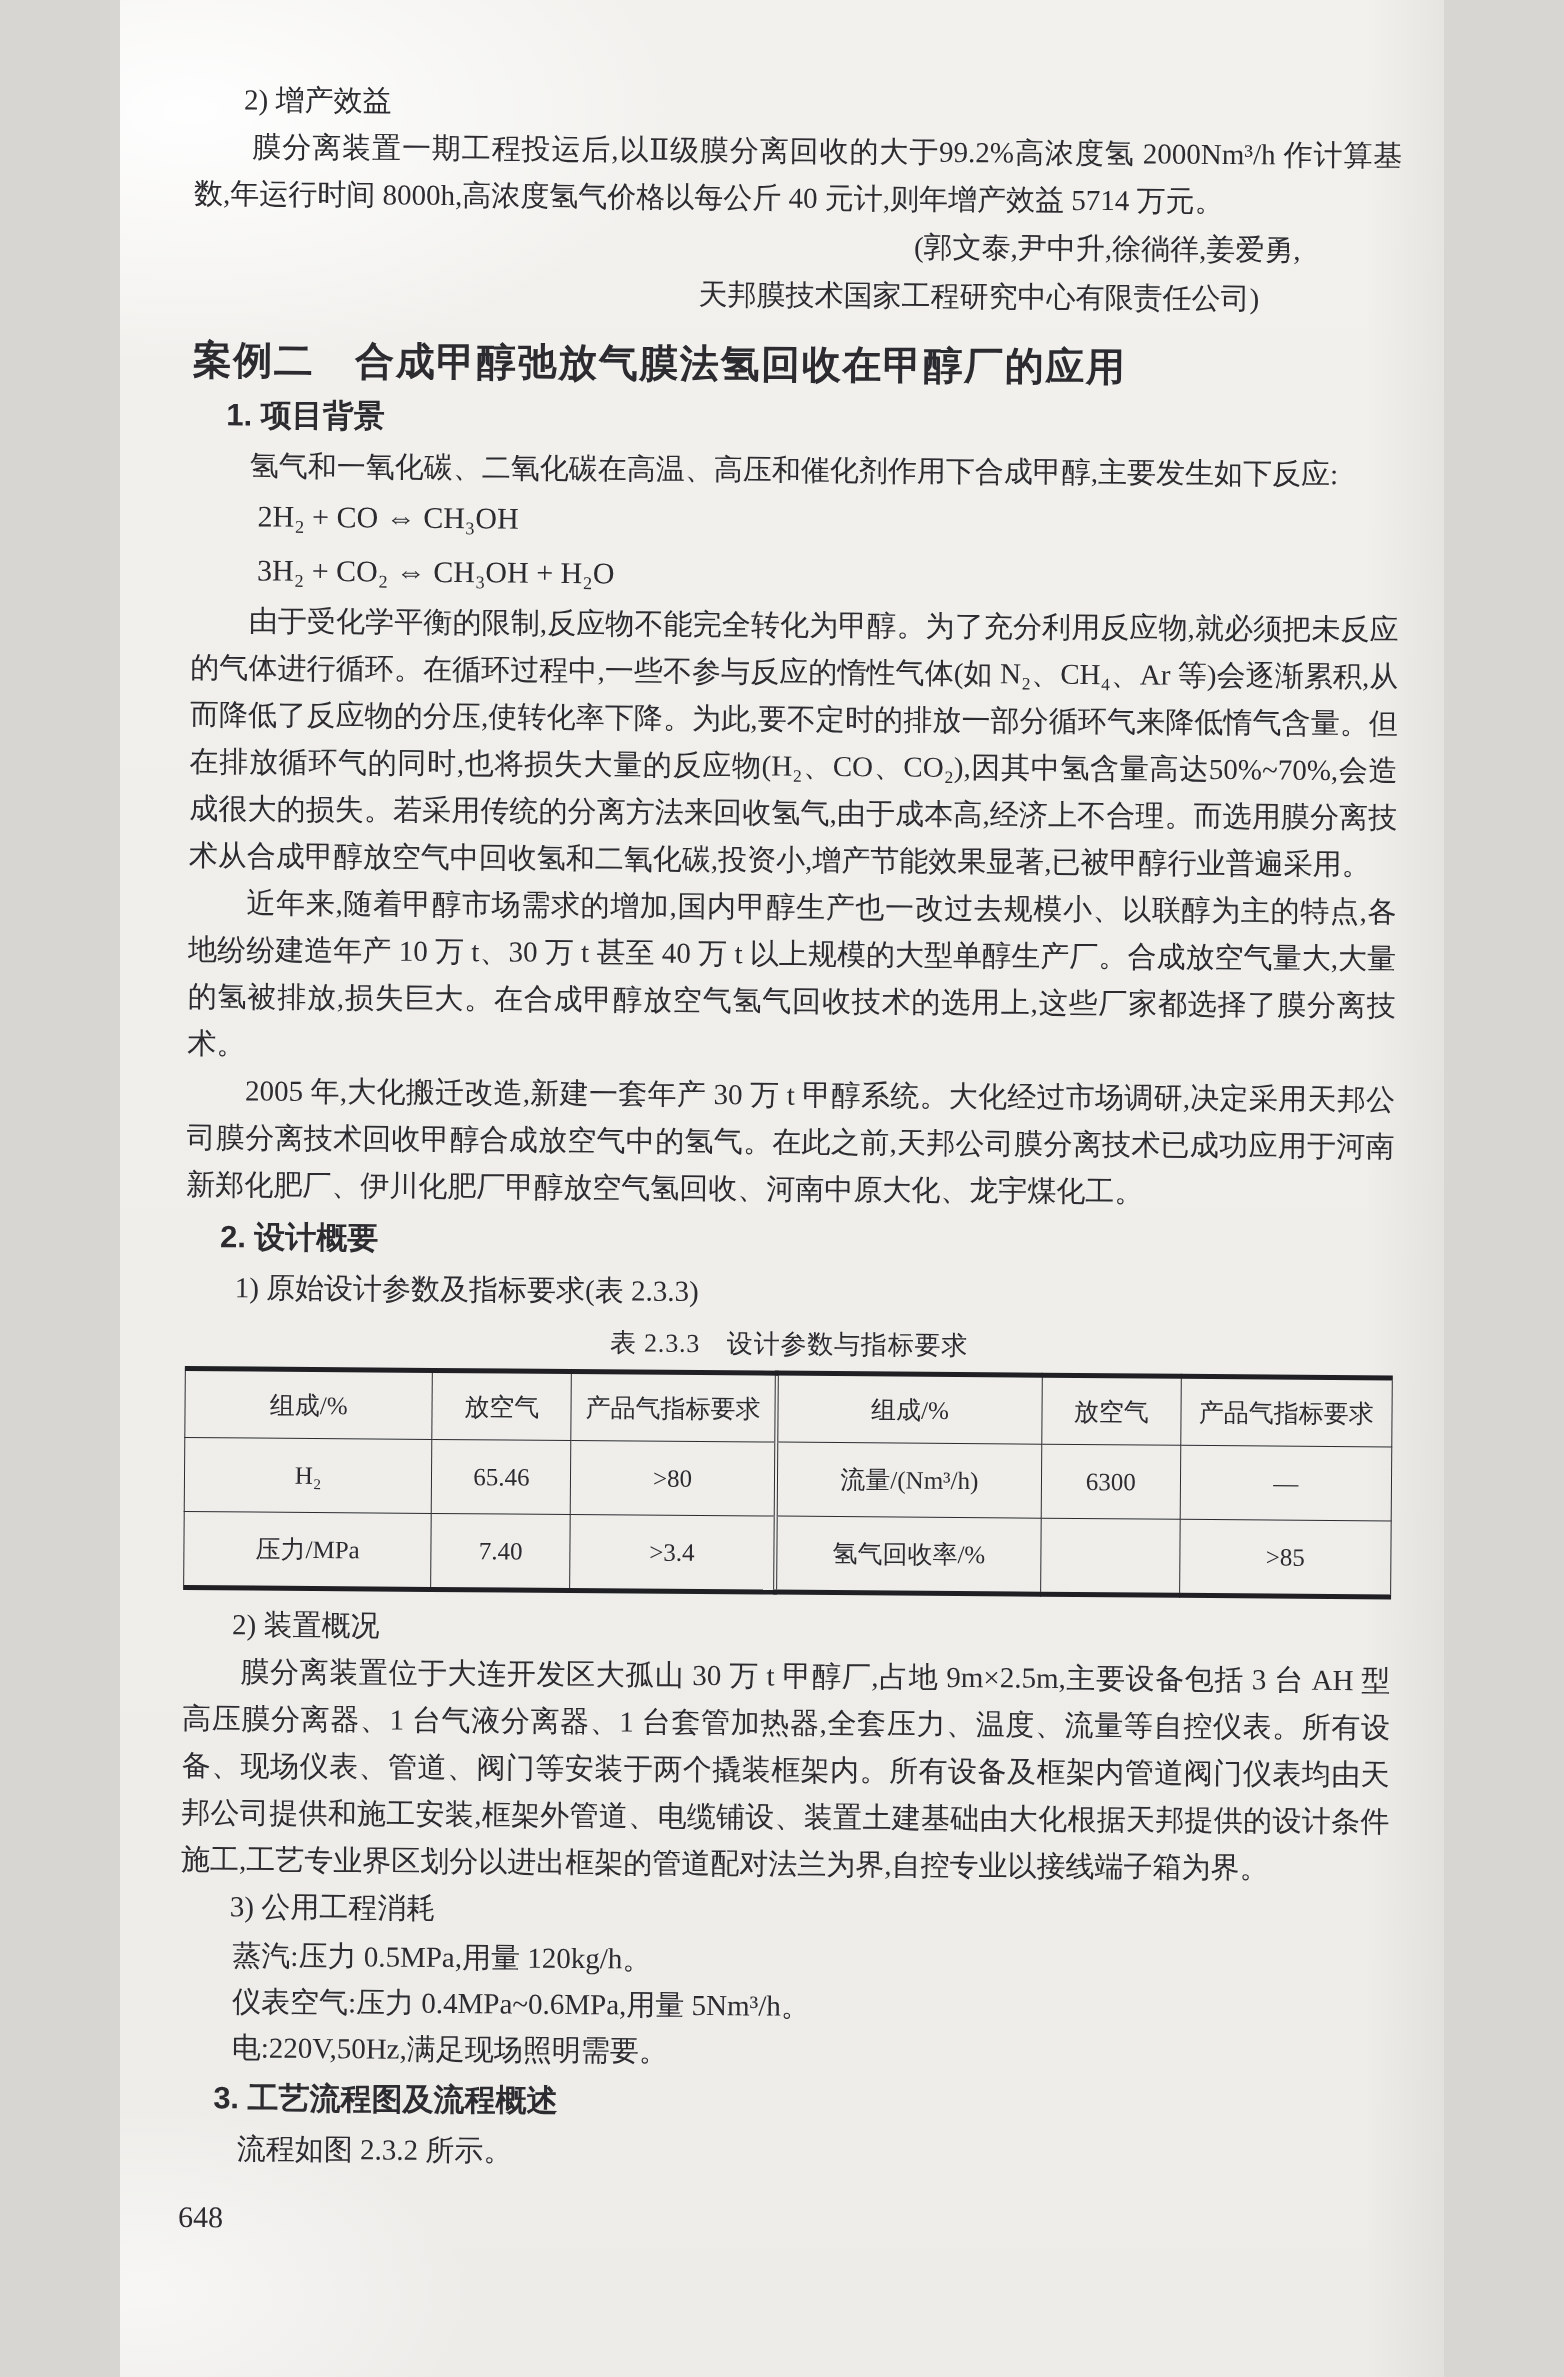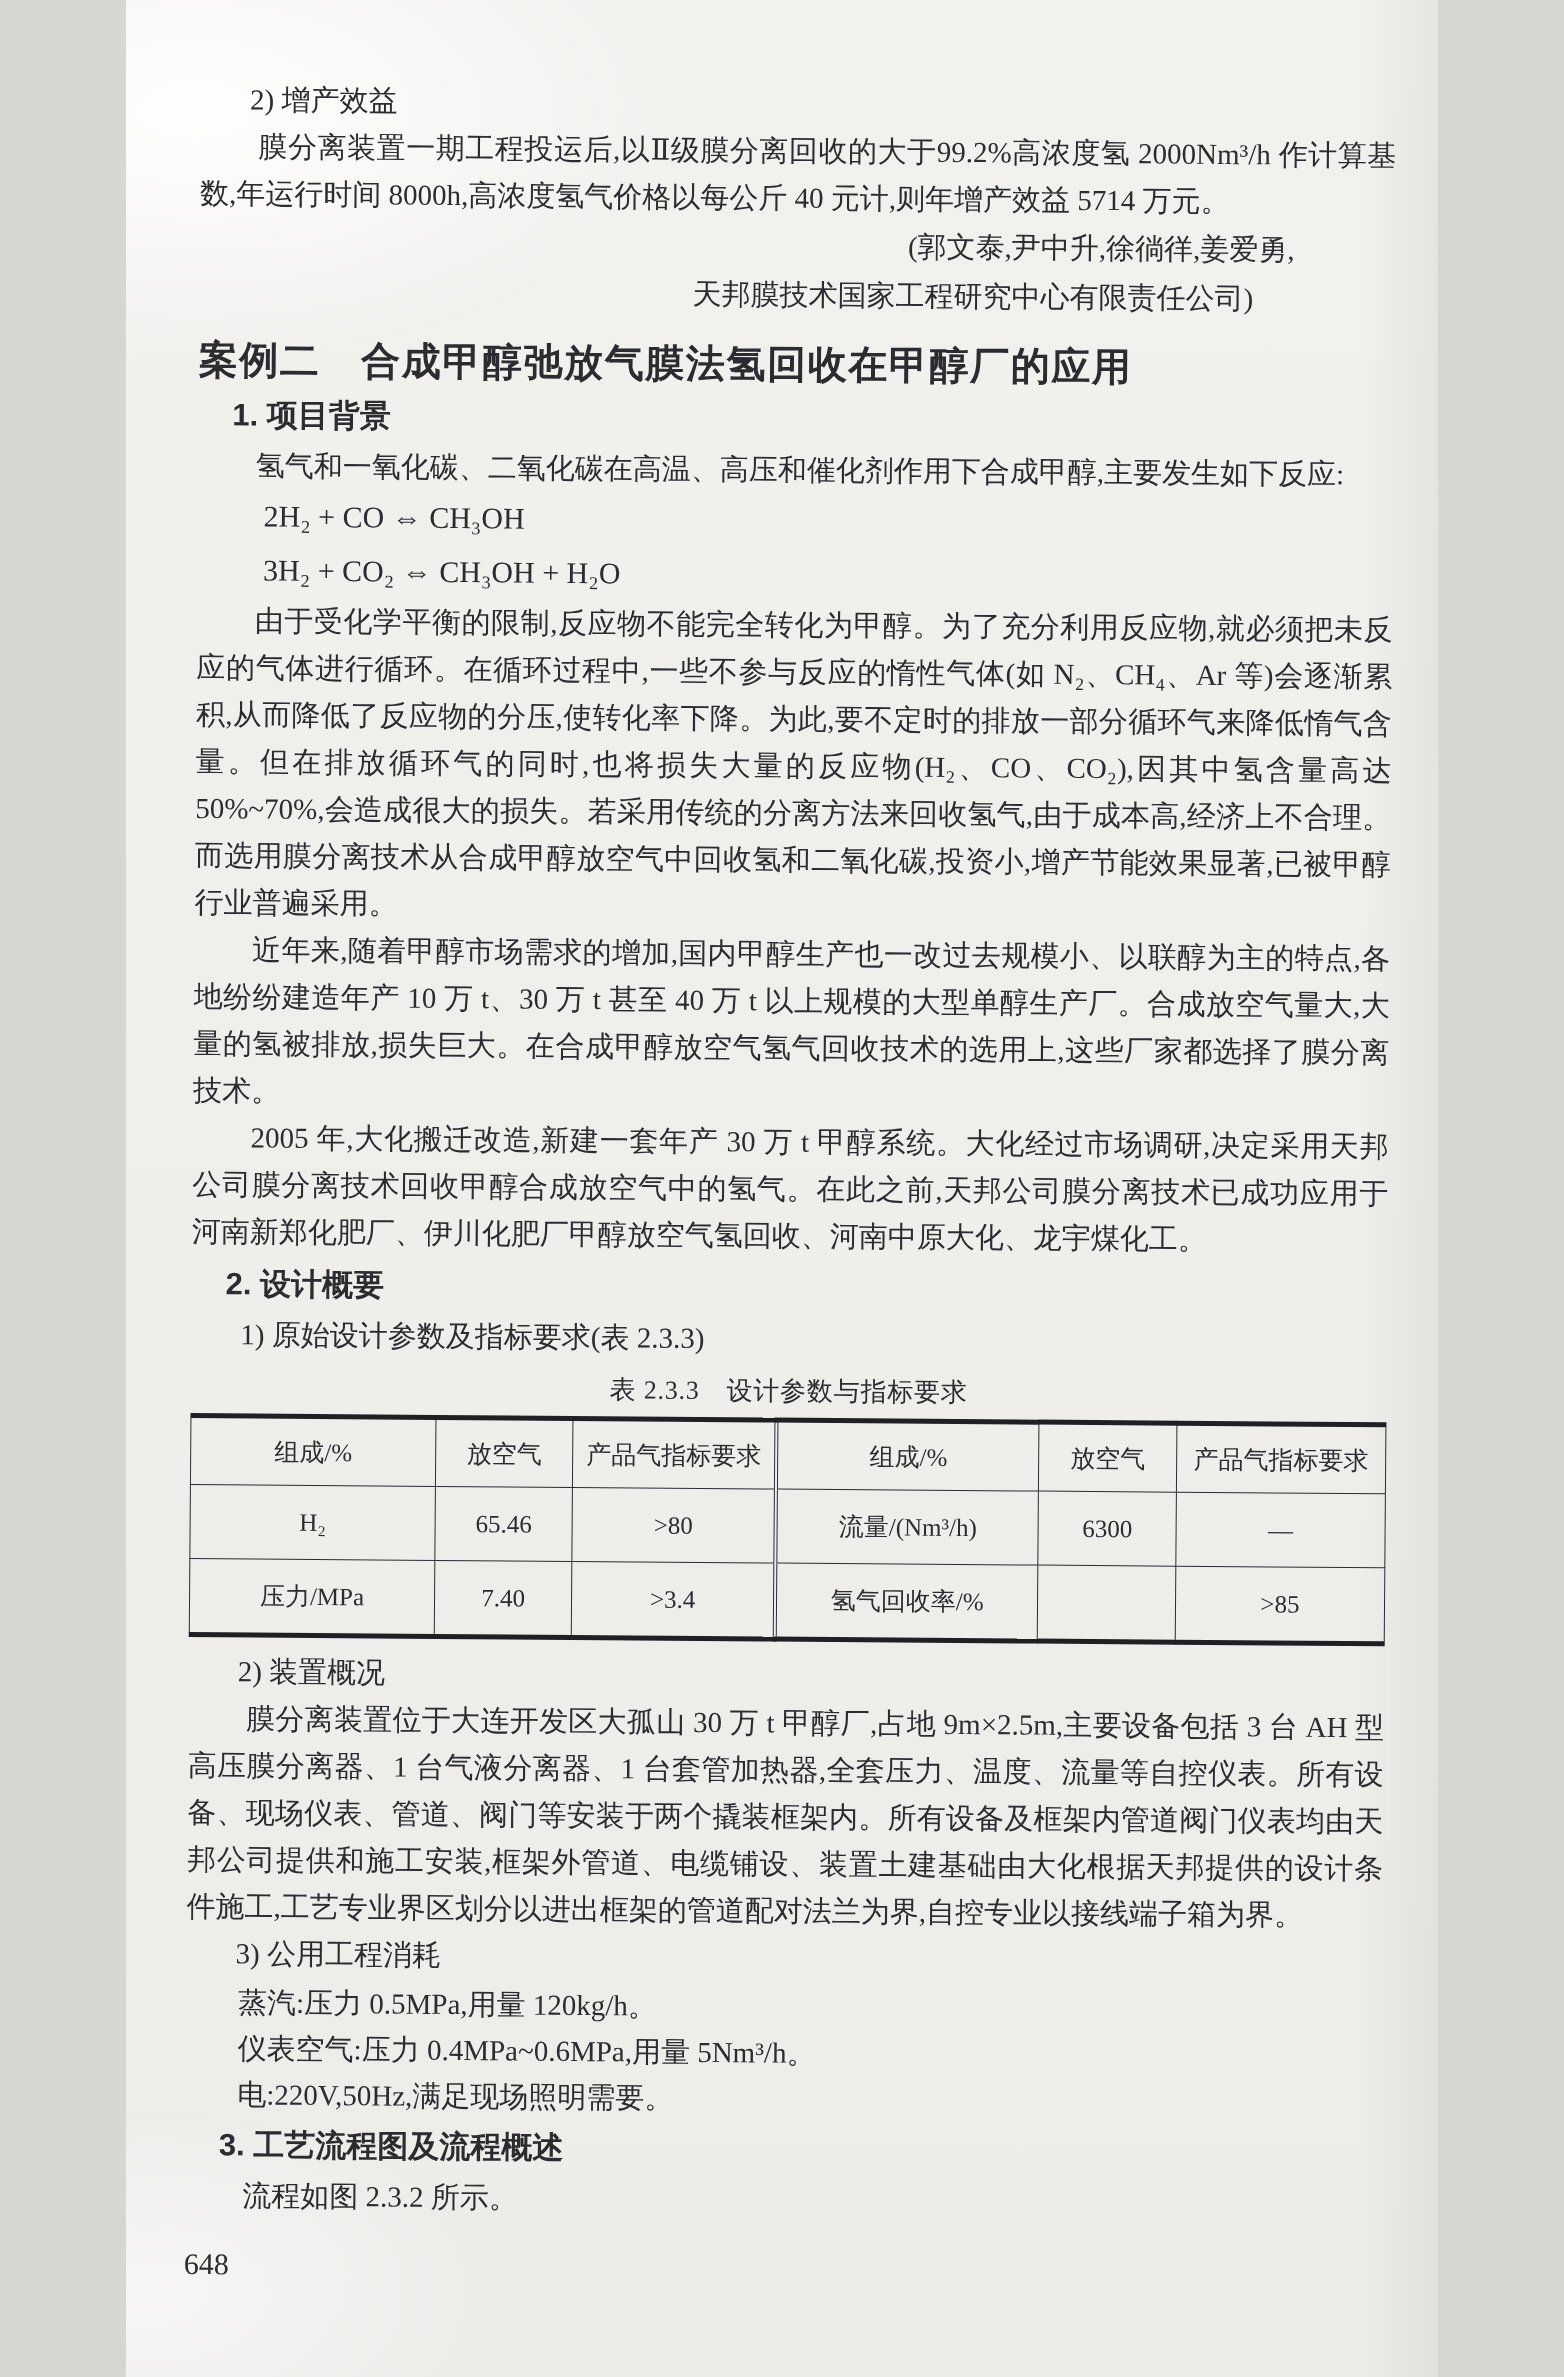--- a/index.html
+++ b/index.html
@@ -8,20 +8,21 @@
     width:1312px; height:2377px;
     margin:0 auto;
     overflow:hidden;
     color:#2b2b30;
     font-family:"Liberation Serif","DejaVu Serif",serif;
     background:
       radial-gradient(ellipse 791px 411px at 71px 111px, rgba(255,255,255,0.95), rgba(255,255,255,0) 62%),
       radial-gradient(ellipse 554px 316px at 24px 2294px, rgba(255,255,255,0.55), rgba(255,255,255,0) 60%),
       linear-gradient(90deg, rgba(0,0,0,0.00) 94%, rgba(0,0,0,0.05) 100%),
       linear-gradient(180deg, #f2f1ee 0%, #efeeeb 55%, #edecE9 100%);
+    padding-left: 12px;
   }
   .content {
     position:absolute; left:75px; right:41px; top:76px;
     transform:rotate(0.45deg); transform-origin:0 0;
   }
   p { margin:0; font-size:29px; line-height:47px; text-align:justify; }
   .sub   { text-indent:1.7em; }
   .indent{ text-indent:2em; }
   .attr  { text-align:right; line-height:49px; }
   .attr1 { padding-right:101px; }

